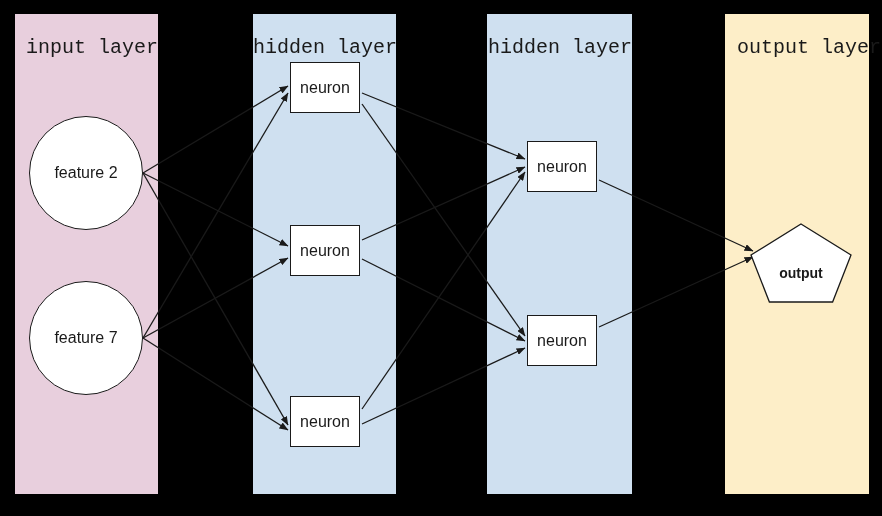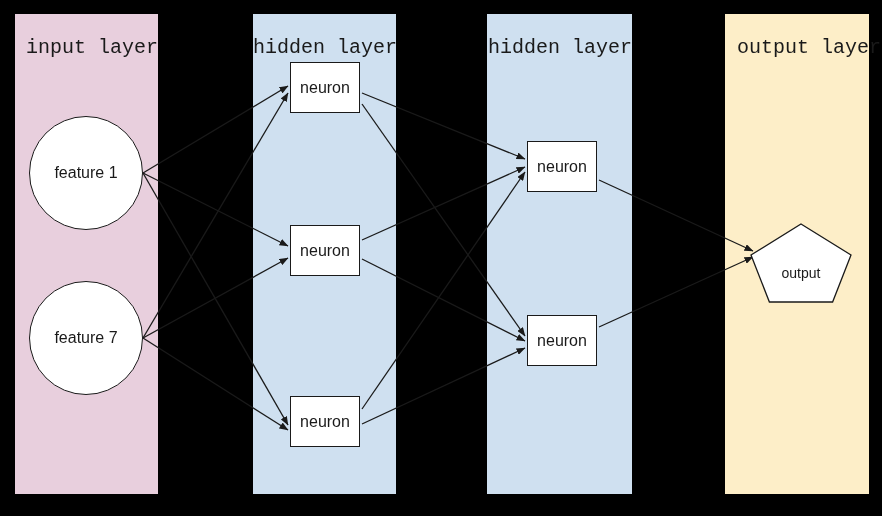--- a/index.html
+++ b/index.html
@@ -50,20 +50,21 @@
     font-family: "Liberation Sans", sans-serif;
   }
   .node.circle {
     border-radius: 50%;
   }
   .node.rect {
     border-radius: 0;
   }
   .pentagon-wrap {
     position: absolute;
+    font-weight: bold;
   }
   .pentagon-label {
     position: absolute;
     left: 0;
     right: 0;
     text-align: center;
     color: #1a1a1a;
     font-size: 14px;
     font-family: "Liberation Sans", sans-serif;
   }
@@ -103,21 +104,21 @@
         <line x1="362" y1="259" x2="525" y2="341" stroke="#1a1a1a" stroke-width="1.3" marker-end="url(#arrowhead)"></line>
         <line x1="362" y1="409" x2="525" y2="172" stroke="#1a1a1a" stroke-width="1.3" marker-end="url(#arrowhead)"></line>
         <line x1="362" y1="424" x2="525" y2="348" stroke="#1a1a1a" stroke-width="1.3" marker-end="url(#arrowhead)"></line>
         <line x1="599" y1="180" x2="753" y2="251" stroke="#1a1a1a" stroke-width="1.3" marker-end="url(#arrowhead)"></line>
         <line x1="599" y1="327" x2="753" y2="257" stroke="#1a1a1a" stroke-width="1.3" marker-end="url(#arrowhead)"></line>
       </g>
   </svg>
 
   <div id="nodes">
       <div class="node circle" style="left: 29px; top: 116px; width: 114px; height: 114px;">
-        <span>feature 1</span>
+        <span>feature 2</span>
       </div>
       <div class="node circle" style="left: 29px; top: 281px; width: 114px; height: 114px;">
         <span>feature 7</span>
       </div>
       <div class="node rect" style="left: 290px; top: 62px; width: 70px; height: 51px;">
         <span>neuron</span>
       </div>
       <div class="node rect" style="left: 290px; top: 225px; width: 70px; height: 51px;">
         <span>neuron</span>
       </div>

